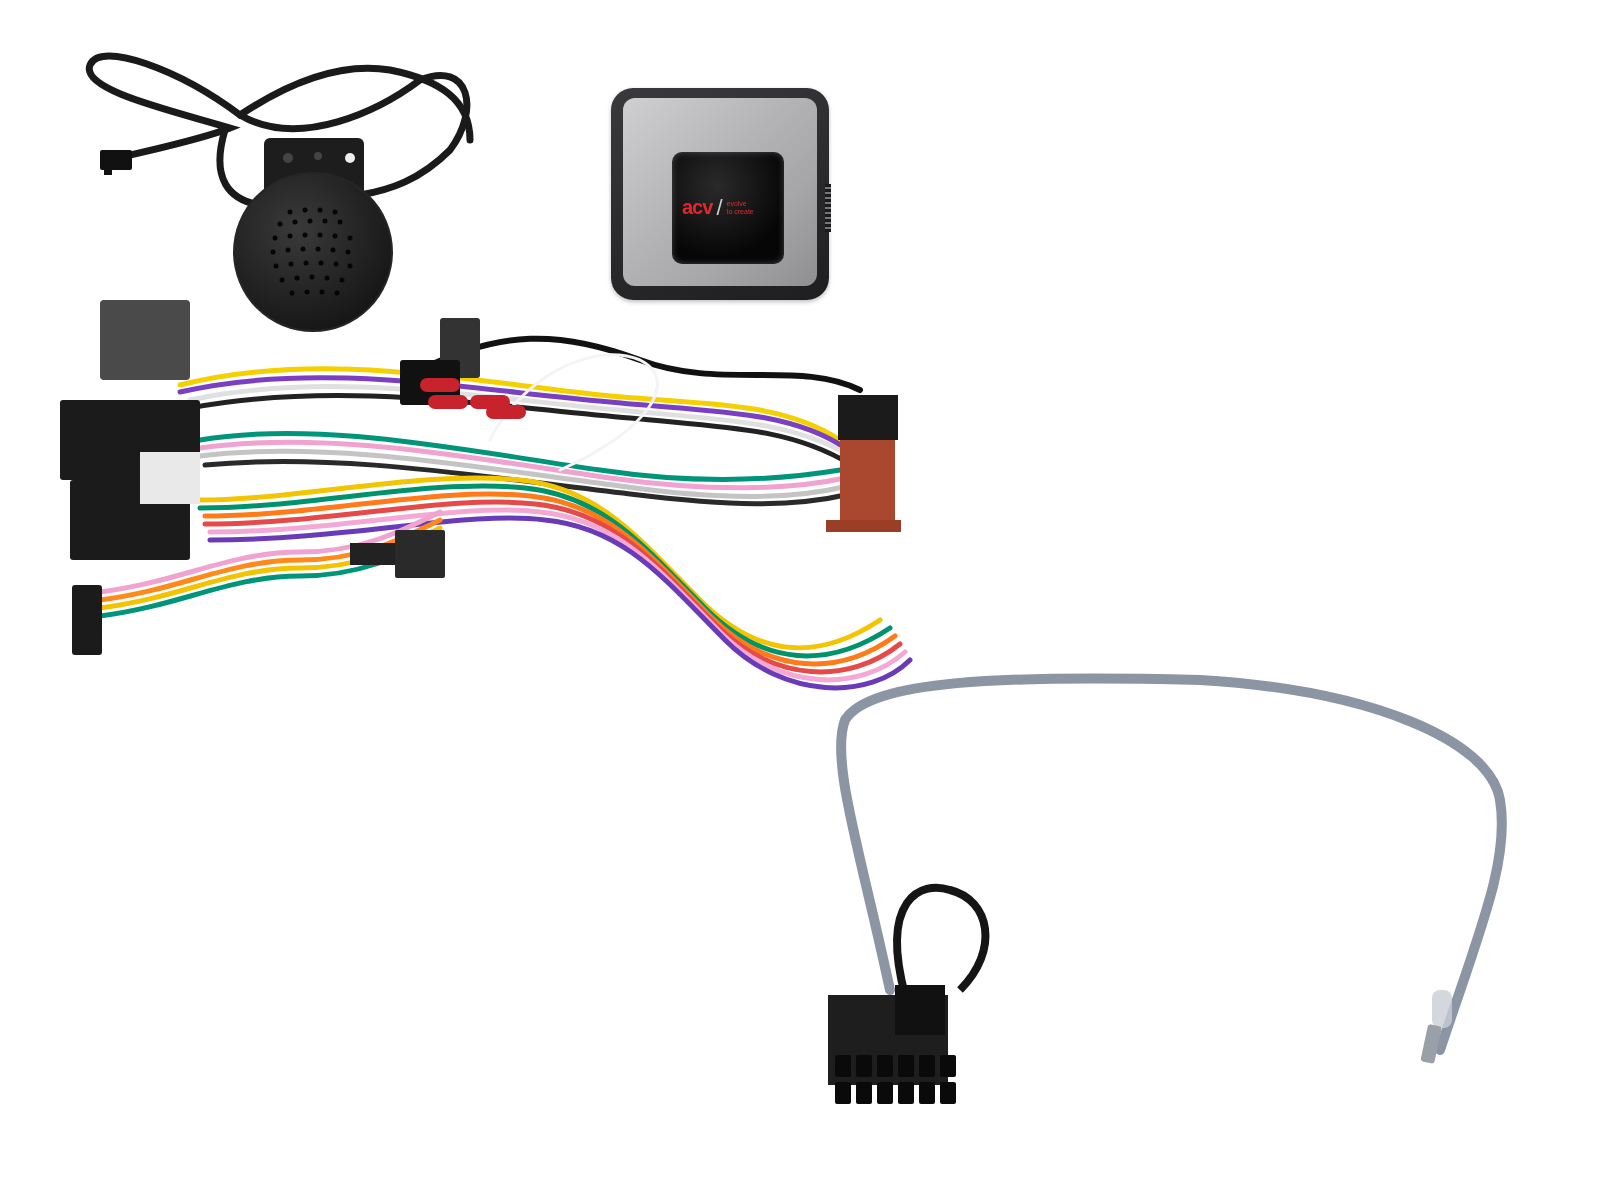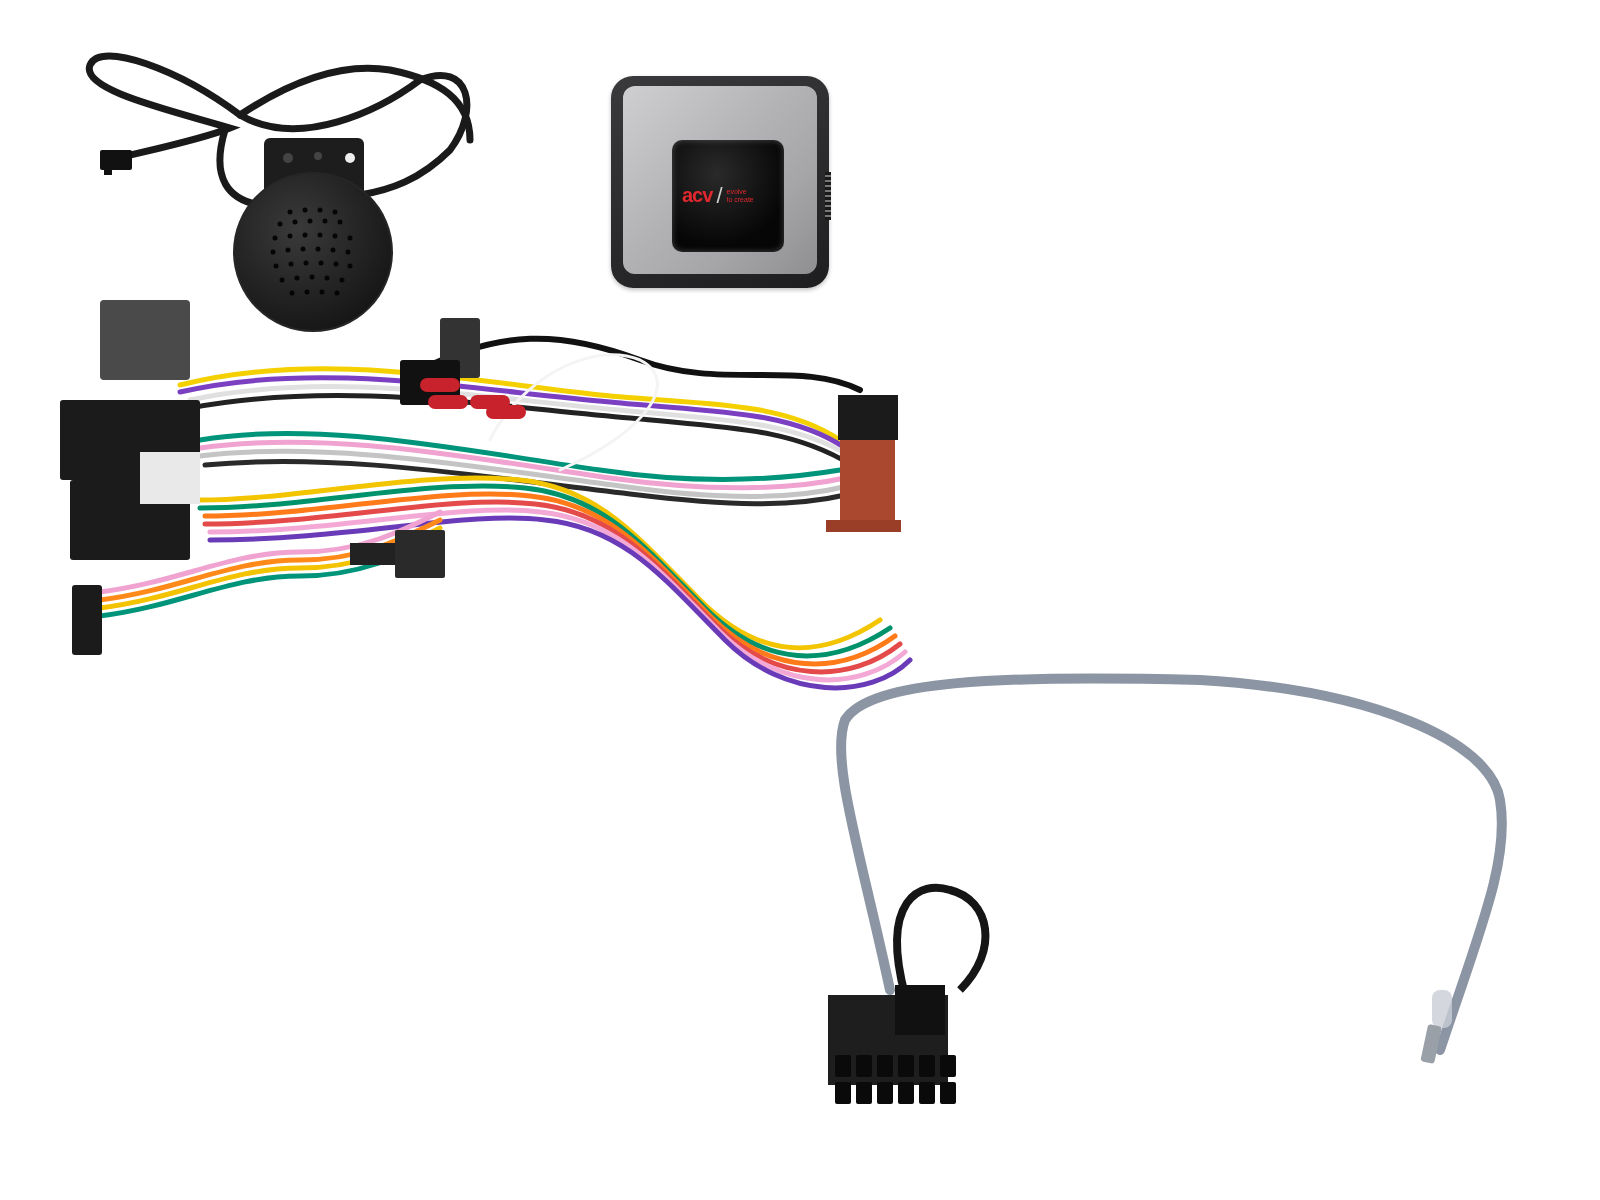--- a/index.html
+++ b/index.html
@@ -1,18 +1,18 @@
 <!DOCTYPE html>
 <html><head>
 <meta charset="utf-8">
 <style>
   html,body{margin:0;padding:0;background:#ffffff;}
   body{width:1600px;height:1200px;position:relative;overflow:hidden;font-family:"Liberation Sans",sans-serif;}
   .layer{position:absolute;left:0;top:0;width:1600px;height:1200px;}
-  .module{position:absolute;left:611px;top:76px;width:218px;height:212px;border-radius:22px;
+  .module{position:absolute;left:611px;top:88px;width:218px;height:212px;border-radius:22px;
     background:linear-gradient(160deg,#3a3a3c 0%,#1e1e20 100%);box-shadow:0 2px 4px rgba(0,0,0,.25);}
   .module-face{position:absolute;left:12px;top:10px;right:12px;bottom:14px;border-radius:12px;
     background:linear-gradient(135deg,#cfcfd1 0%,#b3b3b5 45%,#a6a6a8 70%,#8f8f92 100%);}
   .module-badge{position:absolute;left:49px;top:54px;width:112px;height:112px;border-radius:10px;
     background:radial-gradient(circle at 40% 30%,#2a2a2a 0%,#060606 70%);box-shadow:inset 0 0 6px rgba(255,255,255,.25);}
   .logo{position:absolute;left:10px;top:44px;display:flex;align-items:center;gap:3px;}
   .logo-main{color:#e0282e;font-size:20px;font-weight:bold;letter-spacing:-1px;}
   .logo-slash{color:#cfcfcf;font-size:22px;line-height:1;margin:0 1px;}
   .logo-tag{color:#e0282e;font-size:7px;line-height:8px;}
   .module-port{position:absolute;right:-2px;top:96px;width:6px;height:48px;background:repeating-linear-gradient(#1a1a1a 0 3px,#777 3px 5px);}

